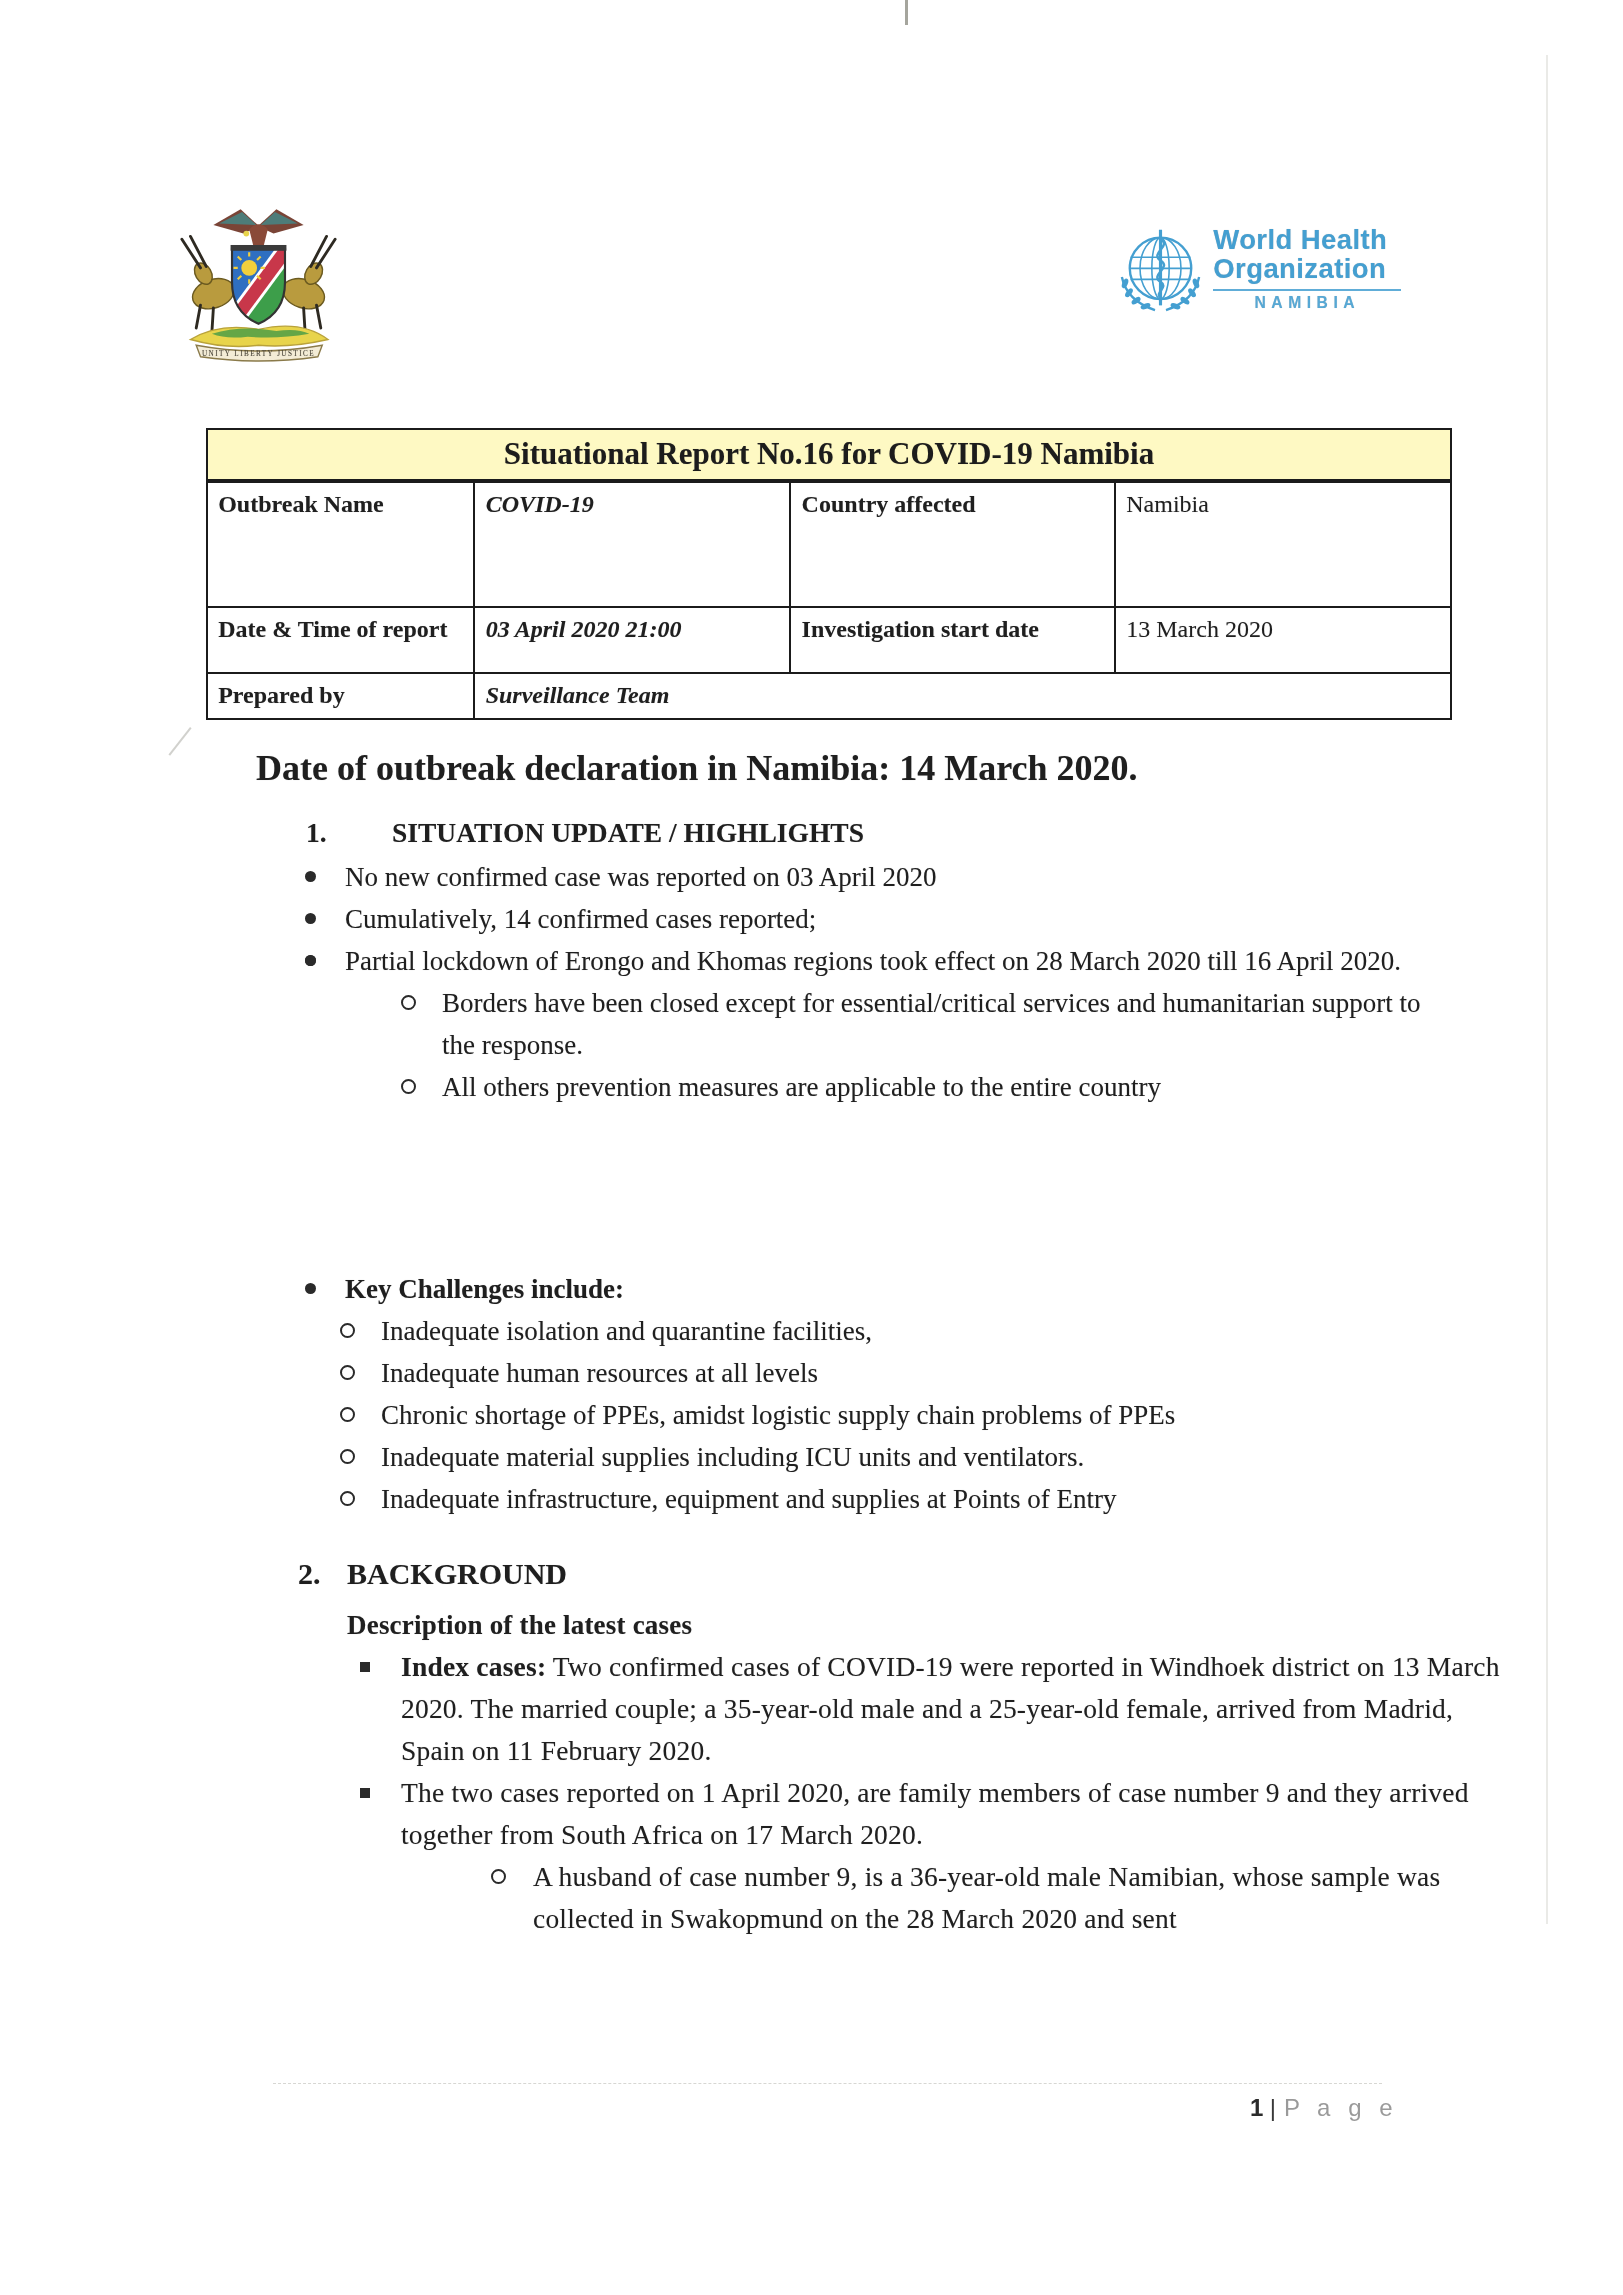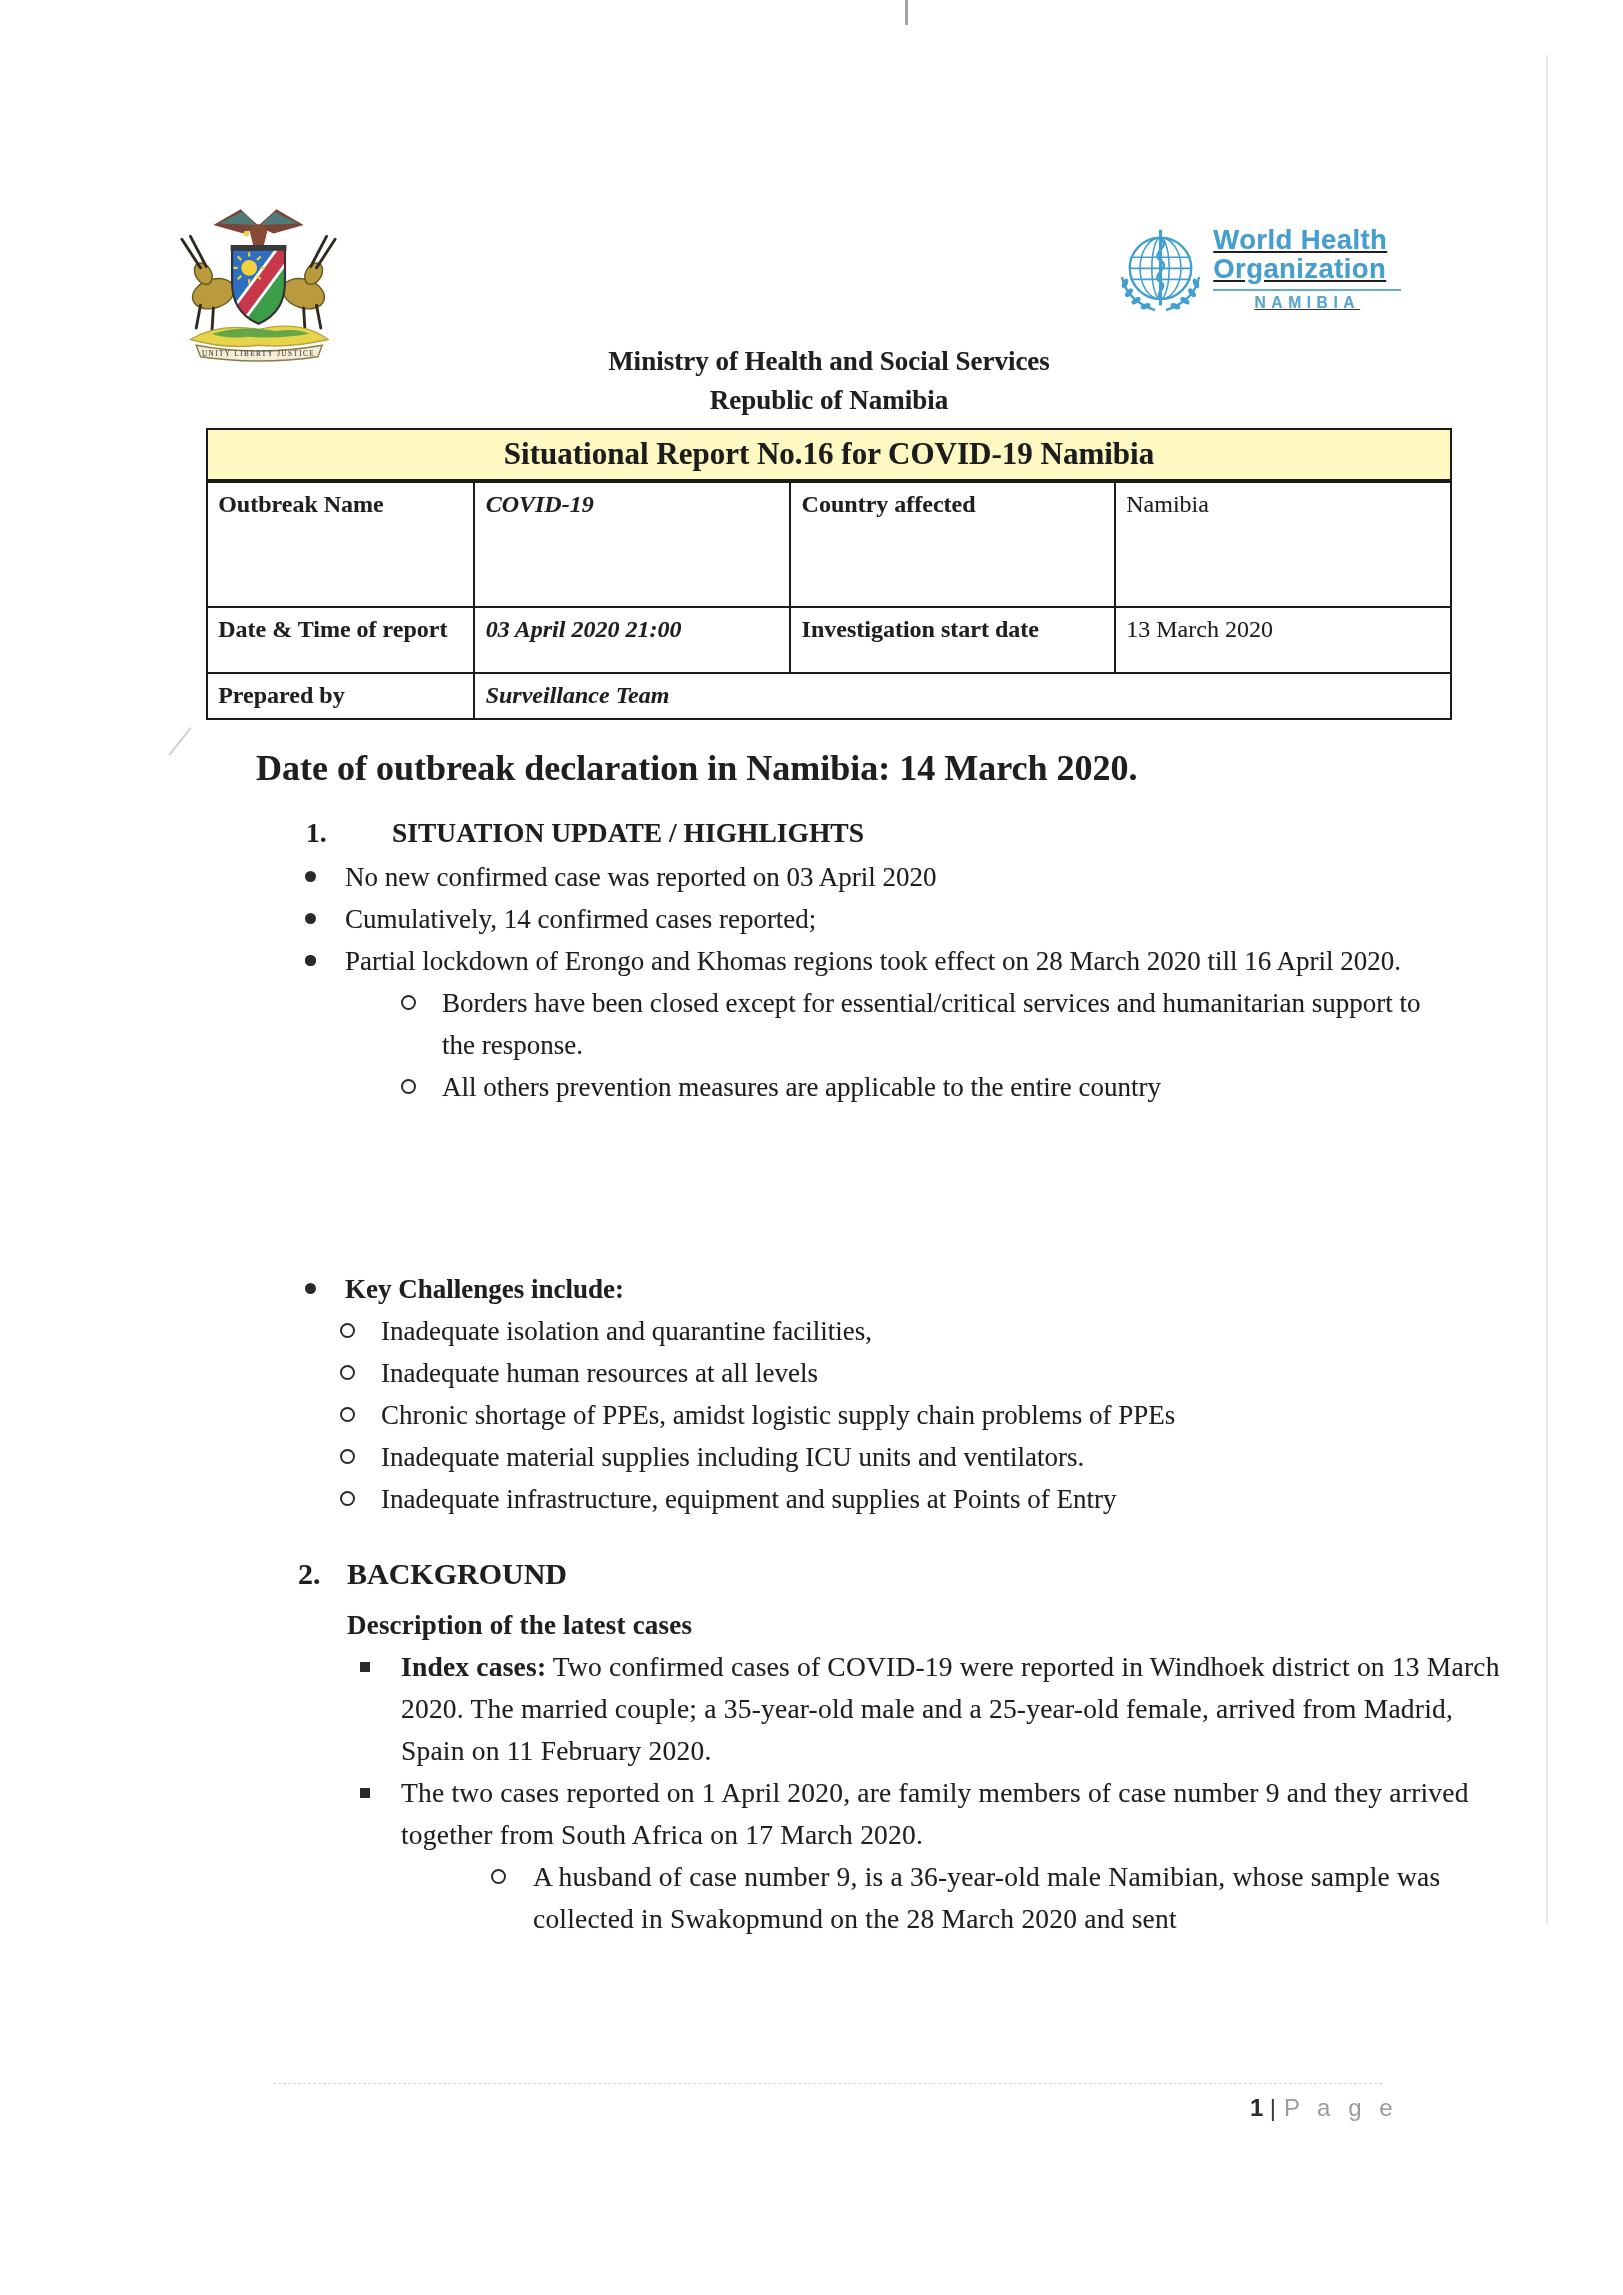--- a/index.html
+++ b/index.html
@@ -7,21 +7,21 @@
     position:relative;width:1623px;height:2295px;background:#ffffff;
     font-family:"Liberation Serif", serif;color:#1f1f1f;overflow:hidden;
     text-shadow:0 0 0.8px rgba(30,30,30,.28);
   }
   
   .artifact-top{position:absolute;left:905px;top:0;width:3.1px;height:25px;background:#8f8f85;opacity:.8;}
   .artifact-right{position:absolute;left:1546px;top:55px;width:1.6px;height:1869px;background:#d9d9d4;opacity:.55;}
   .artifact-squiggle{position:absolute;left:179px;top:724px;width:2.4px;height:35px;background:#b9b9b2;opacity:.65;transform:rotate(38deg);}
   
   .coat{position:absolute;left:169px;top:201px;width:179px;height:161px;}
-  .who{position:absolute;left:1114px;top:225px;width:298px;display:flex;align-items:flex-start;text-decoration:underline;}
+  .who{position:absolute;left:1114px;top:225px;width:298px;display:flex;align-items:flex-start;}
   .who-emblem{width:93px;height:93px;flex:0 0 auto;}
   .who-text{margin-left:6.3px;color:#449fd1;font-family:"Liberation Sans",sans-serif;}
   .who-word{font-size:27.5px;font-weight:bold;line-height:29px;letter-spacing:0.4px;}
   .who-rule{border-top:2.4px solid #449fd1;opacity:.85;margin-top:5.5px;width:188px;}
   .who-country{font-size:15.7px;letter-spacing:5.5px;margin-top:3.9px;text-align:center;width:188px;font-weight:bold;opacity:.9;}
   .ministry{position:absolute;left:206px;top:342px;width:1246px;text-align:center;
     font-weight:bold;font-size:27px;line-height:39px;}
   
   .report{position:absolute;left:206px;top:428px;width:1246px;}
   .banner{box-sizing:border-box;border:2.4px solid #1b1b1b;background:#fef9c3;height:53px;
@@ -160,24 +160,20 @@
       </g>
     </svg>
     <div class="who-text">
       <div class="who-word">World Health</div>
       <div class="who-word">Organization</div>
       <div class="who-rule"></div>
       <div class="who-country">NAMIBIA</div>
     </div>
   </div>
 
-  <div class="ministry">
-    <div>Ministry of Health and Social Services</div>
-    <div>Republic of Namibia</div>
-  </div>
 
   <div class="report">
     <div class="banner">Situational Report No.16 for COVID-19 Namibia</div>
     <table class="info">
       <colgroup>
           <col style="width:21.5%">
           <col style="width:25.4%">
           <col style="width:26.1%">
           <col style="width:27%">
         </colgroup>

